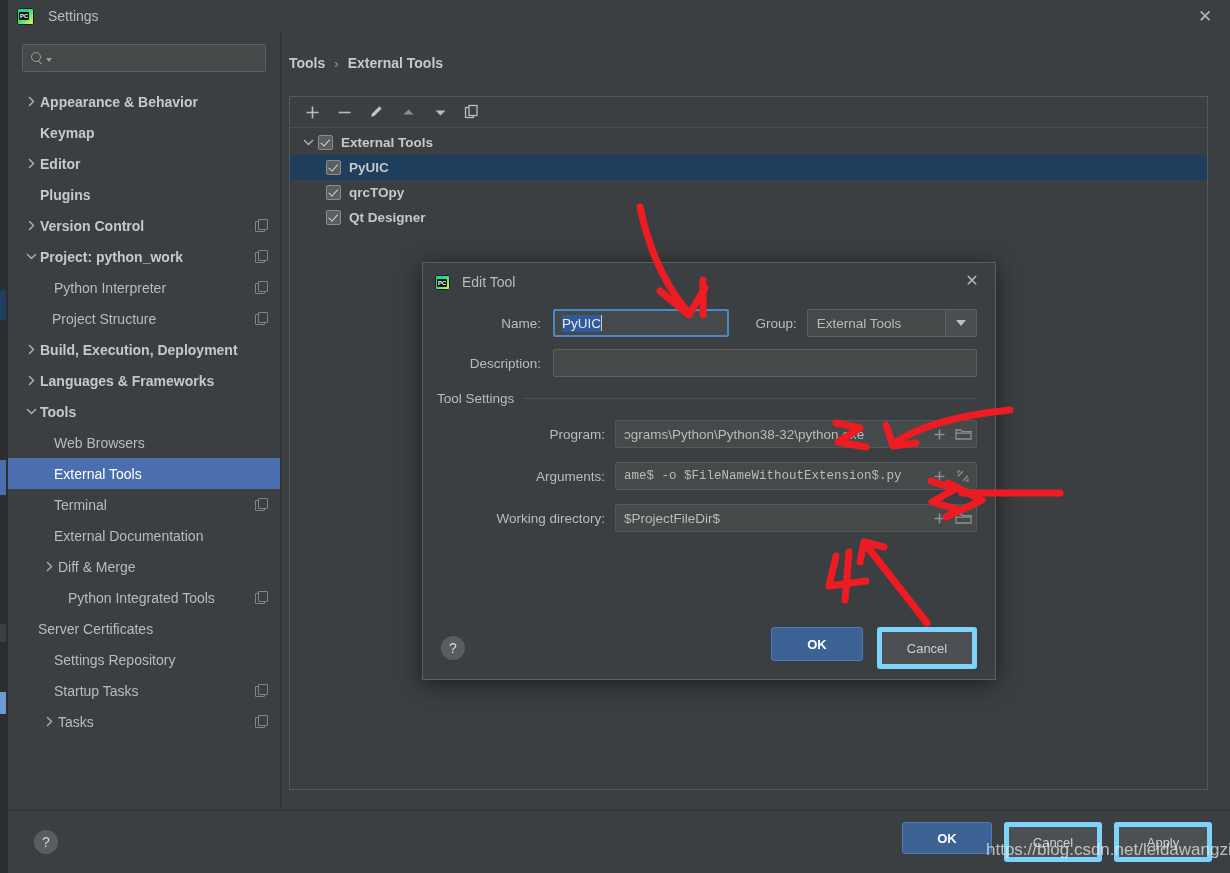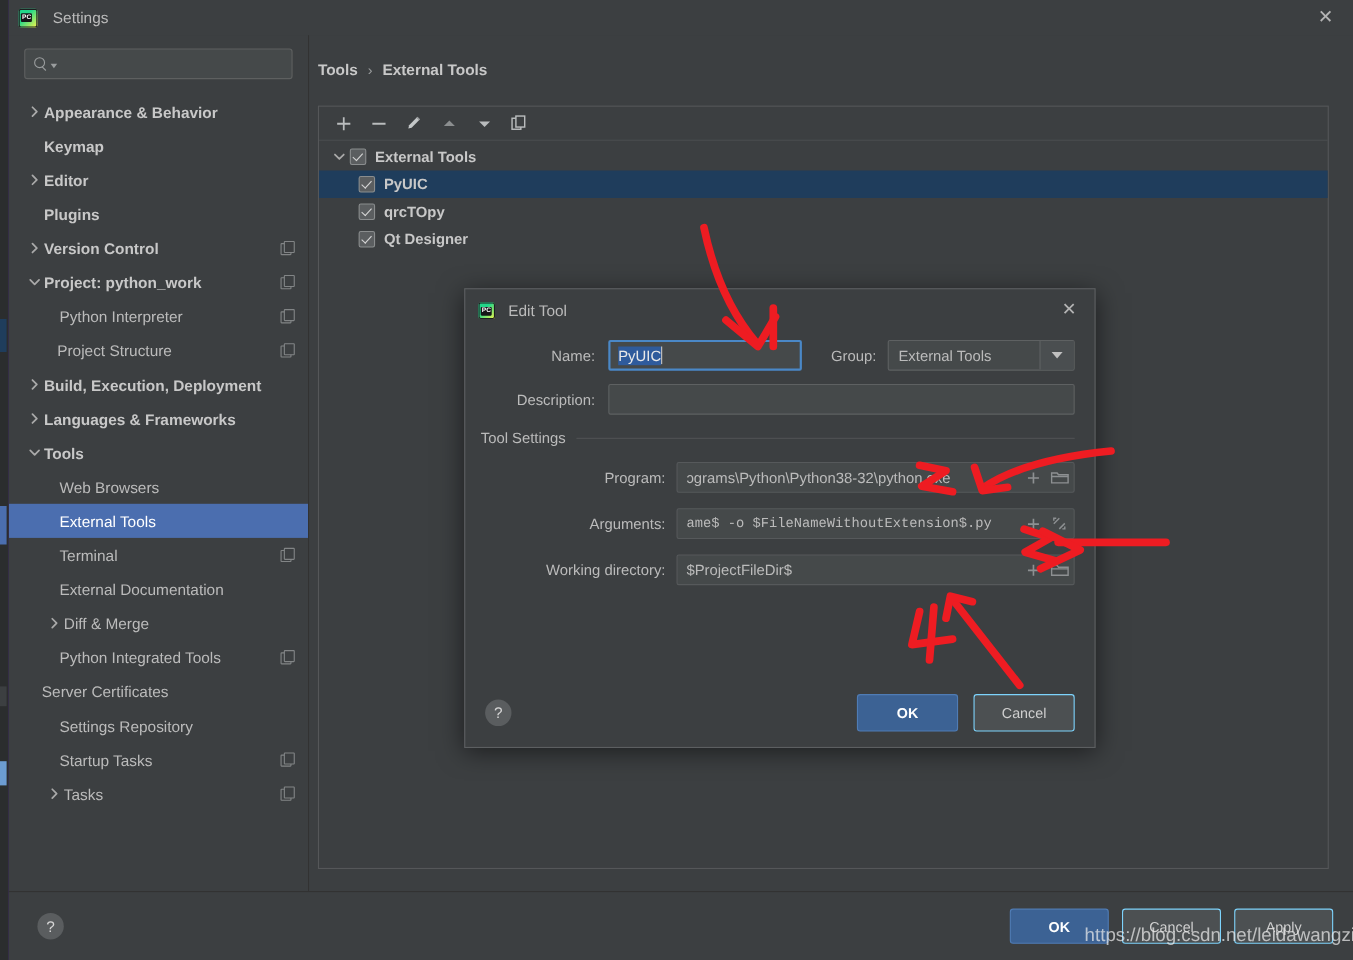--- a/index.html
+++ b/index.html
@@ -294,21 +294,21 @@
     display: flex;
     align-items: center;
     justify-content: center;
     cursor: pointer;
     margin-left: 8px;
   }
   .btn {
     height: 30px;
     min-width: 88px;
     border-radius: 3px;
-    border: 1px solid #7dd3fc;
+    border: 5px solid #7dd3fc;
     background: #4c5052;
     color: #cfcfcf;
     font-size: 13px;
     display: flex;
     align-items: center;
     justify-content: center;
     cursor: pointer;
     font-family: "Liberation Sans", sans-serif;
   }
   .btn.primary {
@@ -672,21 +672,21 @@
               <span class="tree-label">External Documentation</span>
             </div>
             <div class="tree-row" style="padding-left: 32px;">
               <span class="tw">
                 <svg width="11" height="11" viewBox="0 0 11 11">
                   <path d="M3.5 1.5L7.5 5.5 3.5 9.5" stroke="#a9a9a9" stroke-width="1.6" fill="none" stroke-linecap="round" stroke-linejoin="round"></path>
                 </svg>
               </span>
               <span class="tree-label">Diff &amp; Merge</span>
             </div>
-            <div class="tree-row" style="padding-left: 46px;">
+            <div class="tree-row" style="padding-left: 60px;">
               <span class="tree-label">Python Integrated Tools</span>
               <span class="copy-badge"></span>
             </div>
             <div class="tree-row" style="padding-left: 30px;">
               <span class="tree-label">Server Certificates</span>
             </div>
             <div class="tree-row" style="padding-left: 46px;">
               <span class="tree-label">Settings Repository</span>
             </div>
             <div class="tree-row" style="padding-left: 46px;">

